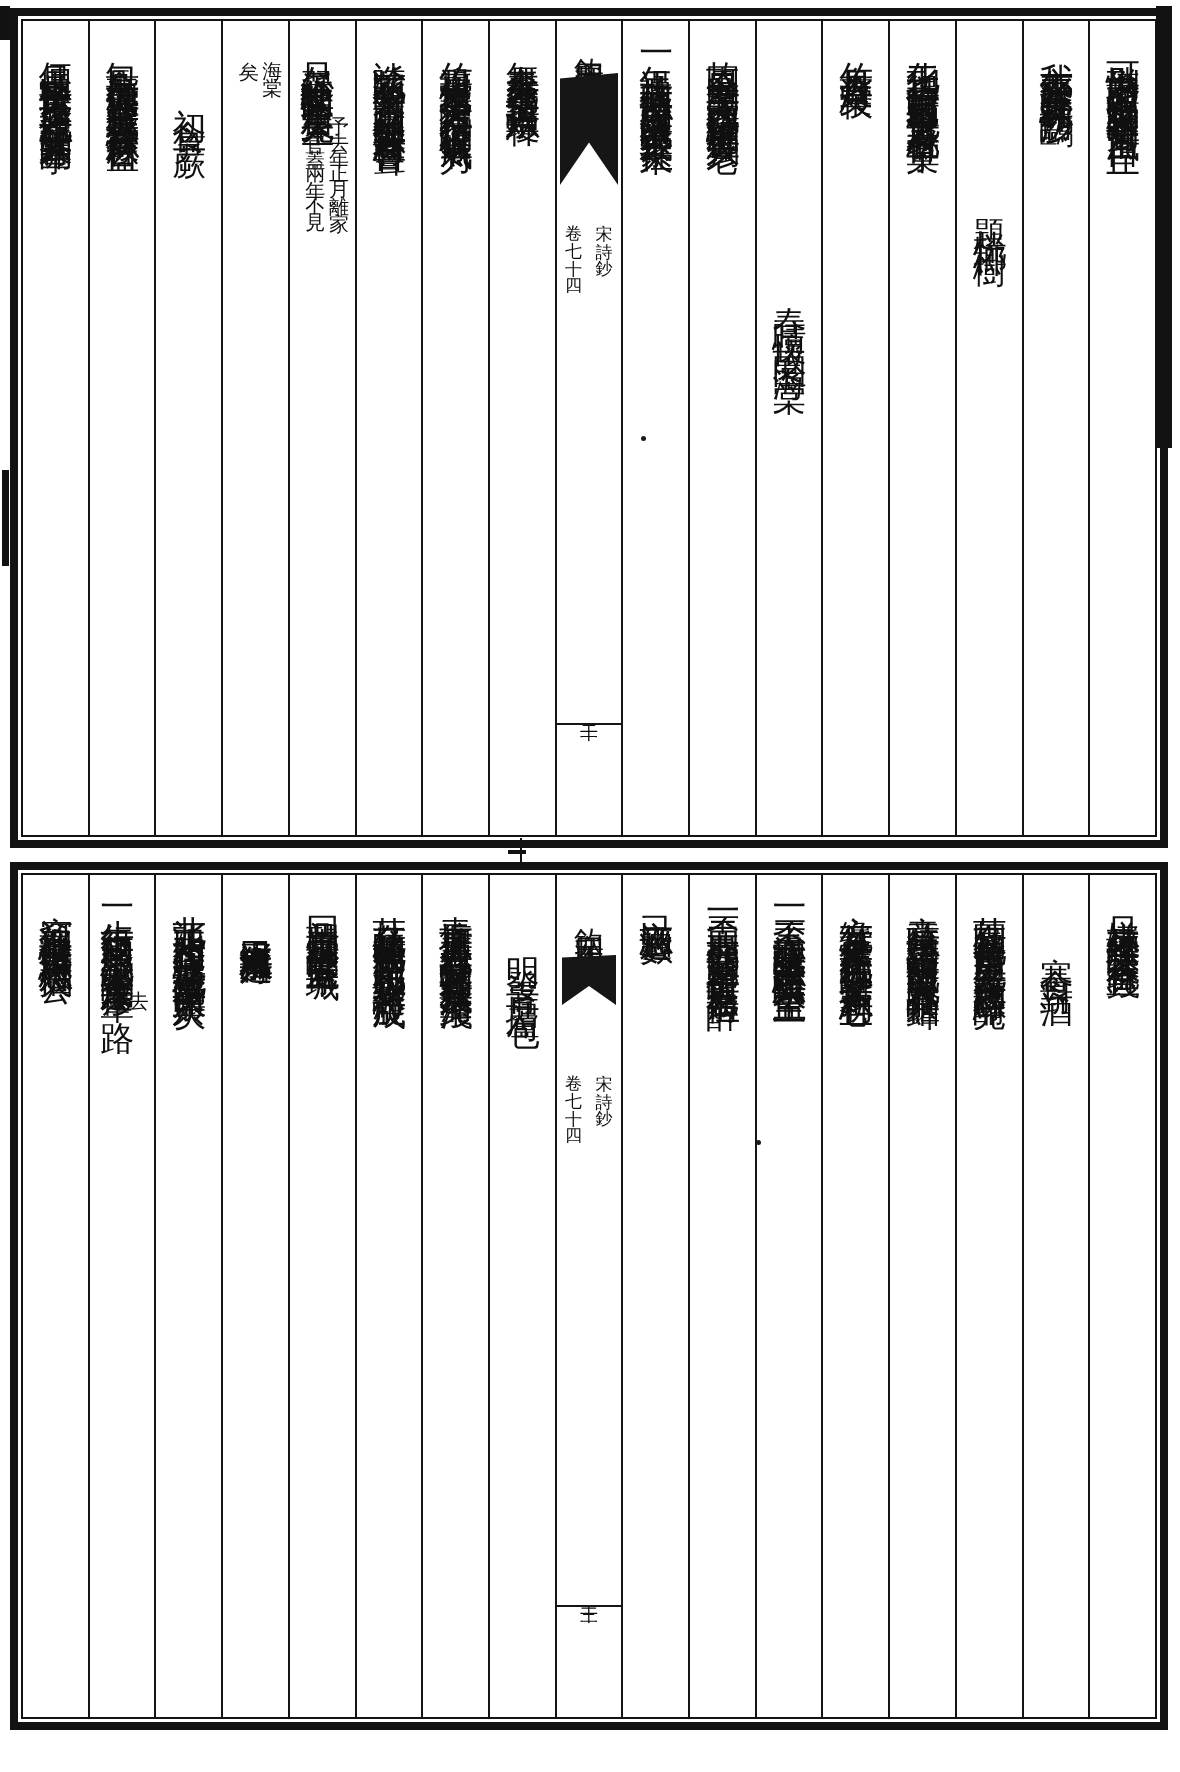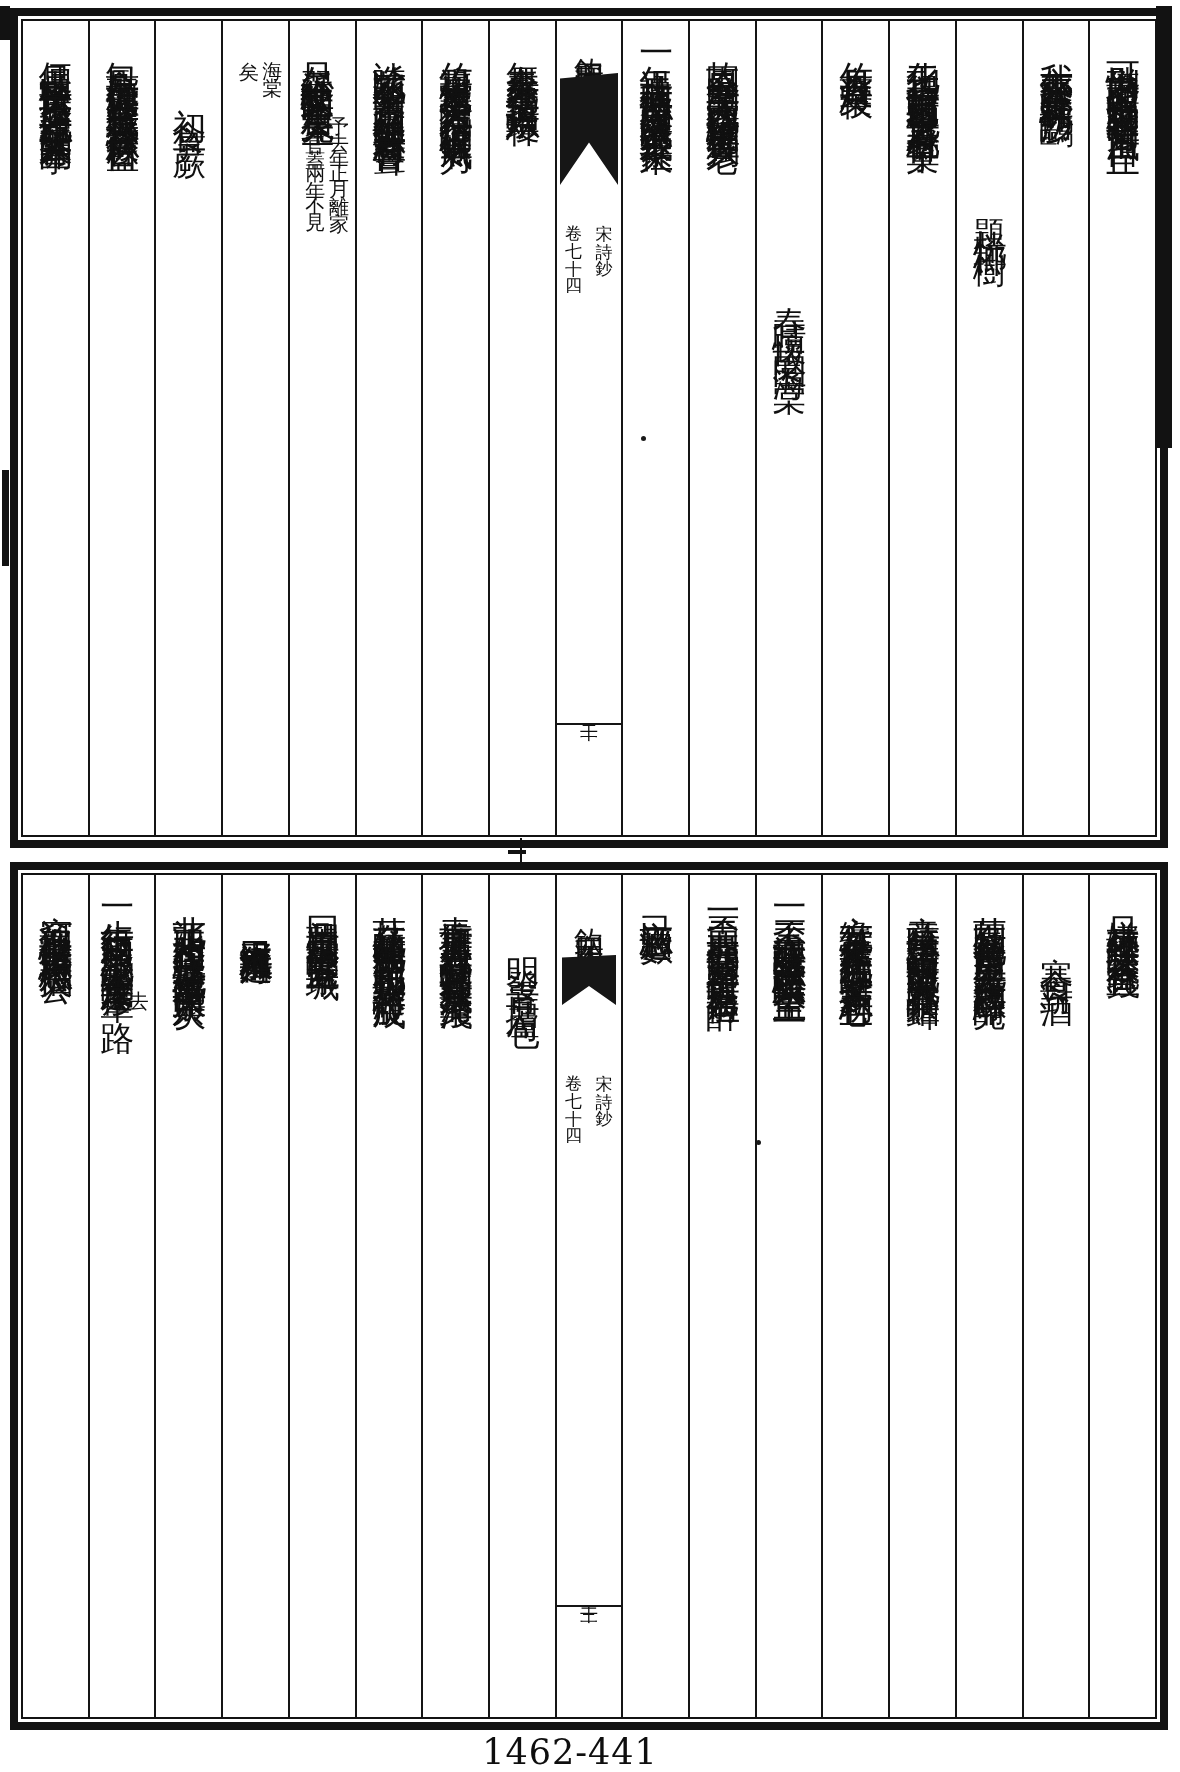--- a/index.html
+++ b/index.html
@@ -224,15 +224,14 @@
   </div>
 
   <div class="bleed bleed-r"></div>
   <div class="bleed bleed-tl"></div>
   <div class="bleed bleed-l"></div>
   <div class="bleed fold-line"></div>
   <div class="bleed fold-dash"></div>
   <div class="speck speck-1"></div>
   <div class="speck speck-2"></div>
 
-  <div class="folio">1462-441</div>
 
 </div>
 
 </body></html>

